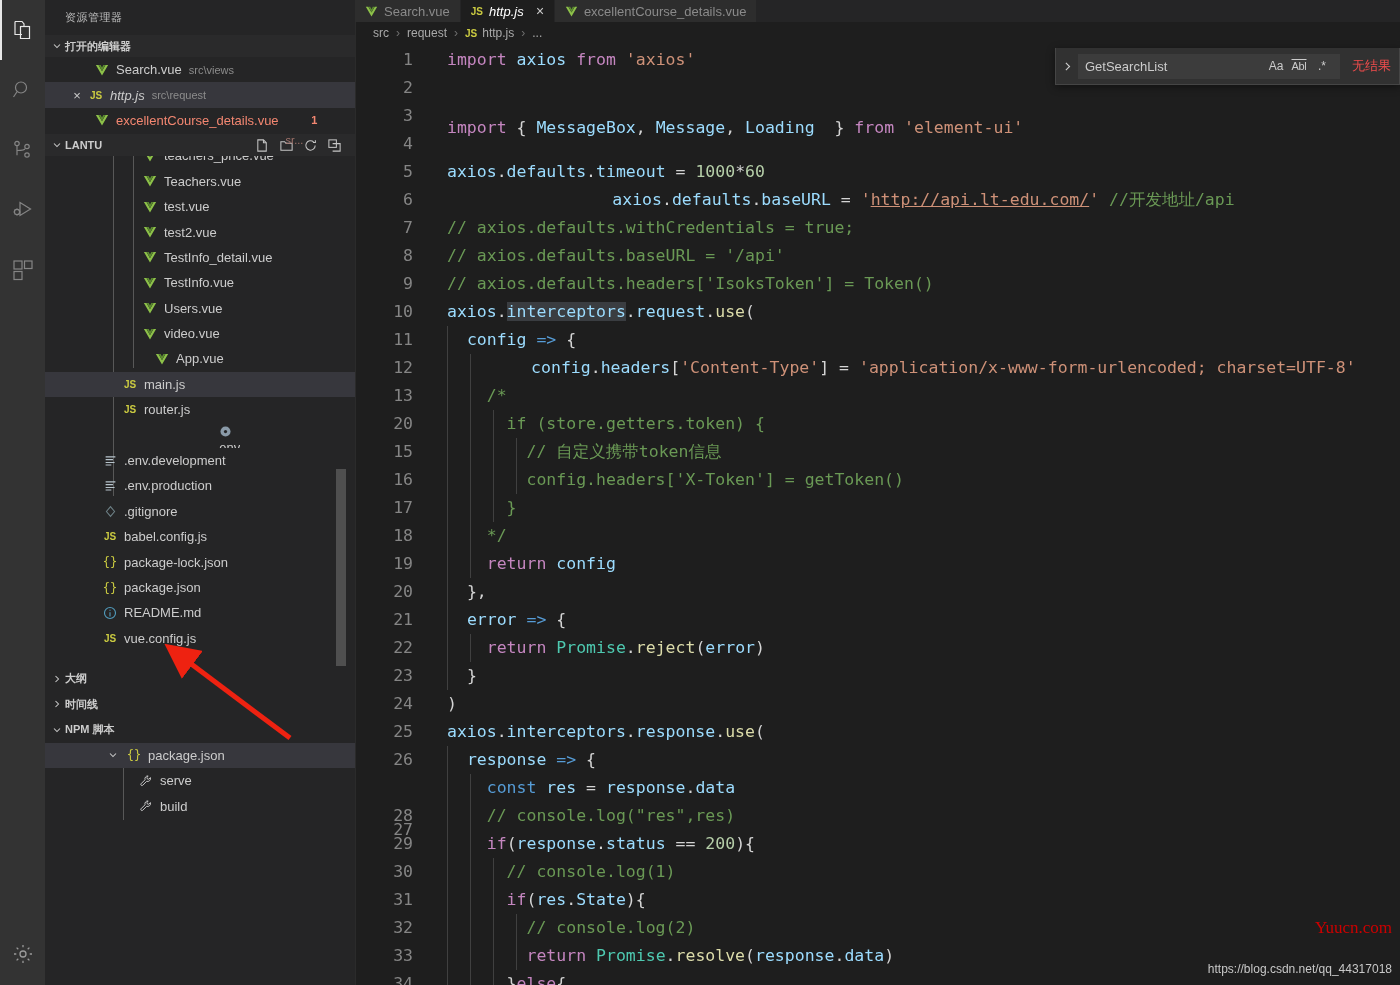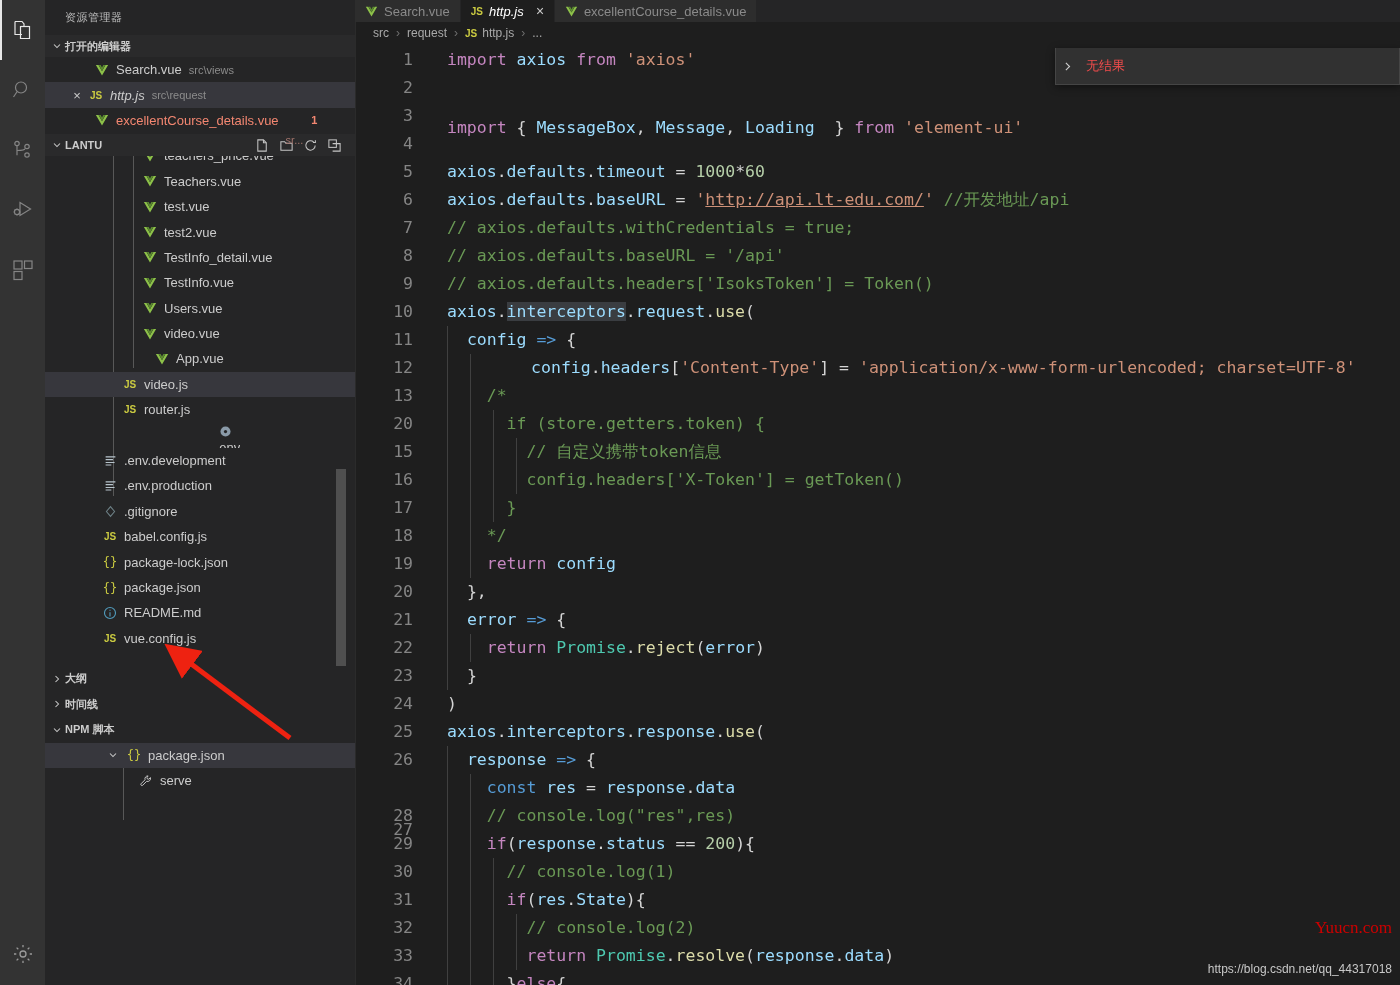--- a/index.html
+++ b/index.html
@@ -376,21 +376,21 @@
                   <path d="M1 2.3h3l4 7 4-7h3L8 14.2z" fill="#8dc149"></path>
                   <path d="M4.4 2.3h2L8 5.1l1.6-2.8h2L8 9z" fill="#5d8f2f"></path>
                 </svg>
               </span>
               <span class="nm">App.vue</span>
             </div>
             <div class="row sel" style="padding-left: 76px;">
               <span class="ic">
                 <span style="color:#cbcb41;font-weight:bold;font-size:10px;">JS</span>
               </span>
-              <span class="nm">video.js</span>
+              <span class="nm">main.js</span>
             </div>
             <div class="row" style="padding-left: 76px;">
               <span class="ic">
                 <span style="color:#cbcb41;font-weight:bold;font-size:10px;">JS</span>
               </span>
               <span class="nm">router.js</span>
             </div>
             <div class="row" style="padding-left: 56px; flex-direction: column;">
               <span class="ic">
                 <svg width="13" height="13" viewBox="0 0 16 16" fill="#8a9aa8">
@@ -503,20 +503,28 @@
 
       <div style="position:relative;">
         <div class="indent-guide" style="left:78px;top:0;height:52px;"></div>
         <div class="row" style="padding-left:92px;">
           <span class="ic">
             <svg width="14" height="14" viewBox="0 0 16 16" fill="none" stroke="#cccccc" stroke-width="1.1">
               <path d="M10.4 2.2a3.4 3.4 0 0 0-3.5 4.4L2.3 11.2a1.3 1.3 0 0 0 1.8 1.8l4.6-4.6a3.4 3.4 0 0 0 4.3-4.3l-1.9 1.9-1.6-.4-.4-1.6z"></path>
             </svg>
           </span>
           <span class="nm">serve</span>
+        </div>
+        <div class="row" style="padding-left:92px;">
+          <span class="ic">
+            <svg width="14" height="14" viewBox="0 0 16 16" fill="none" stroke="#cccccc" stroke-width="1.1">
+              <path d="M10.4 2.2a3.4 3.4 0 0 0-3.5 4.4L2.3 11.2a1.3 1.3 0 0 0 1.8 1.8l4.6-4.6a3.4 3.4 0 0 0 4.3-4.3l-1.9 1.9-1.6-.4-.4-1.6z"></path>
+            </svg>
+          </span>
+          <span class="nm">build</span>
         </div>
       </div>
     </div>
   </div>
 
   <div class="editor">
     <div class="editor-vsplit"></div>
 
     <div class="tabbar">
       <div class="tab">
@@ -573,21 +581,21 @@
           </div>
           <div class="ln" style="top: 86px;">4</div>
           <div class="codeline" style="top: 86px;">
             <pre class="code"> </pre>
           </div>
           <div class="ln" style="top: 114px;">5</div>
           <div class="codeline" style="top: 114px;">
             <pre class="code"><span class="v">axios</span><span class="p">.</span><span class="v">defaults</span><span class="p">.</span><span class="v">timeout</span> <span class="p">=</span> <span class="n">1000</span><span class="p">*</span><span class="n">60</span></pre>
           </div>
           <div class="ln" style="top: 142px;">6</div>
-          <div class="codeline" style="top: 142px;">
+          <div class="codeline" style="top: 142px; text-align: center;">
             <pre class="code"><span class="v">axios</span><span class="p">.</span><span class="v">defaults</span><span class="p">.</span><span class="v">baseURL</span> <span class="p">=</span> <span class="s">'</span><span class="link">http://api.lt-edu.com/</span><span class="s">'</span> <span class="c">//开发地址/api</span></pre>
           </div>
           <div class="ln" style="top: 170px;">7</div>
           <div class="codeline" style="top: 170px;">
             <pre class="code"><span class="c">// axios.defaults.withCredentials = true;</span></pre>
           </div>
           <div class="ln" style="top: 198px;">8</div>
           <div class="codeline" style="top: 198px;">
             <pre class="code"><span class="c">// axios.defaults.baseURL = '/api'</span></pre>
           </div>
@@ -748,20 +756,26 @@
             <pre class="code">      <span class="p">}</span><span class="k">else</span><span class="p">{</span></pre>
           </div>
         </div>
     </div>
 
     <div class="findwidget">
       <div class="find-toggle">
         <svg width="13" height="13" viewBox="0 0 16 16" fill="none" stroke="currentColor" stroke-width="1.4">
             <path d="M6 3.5 10.5 8 6 12.5"></path>
           </svg>
+      </div>
+      <div class="find-input">
+        <span class="val">GetSearchList</span>
+        <span class="fopt">Aa</span>
+        <span class="fopt abl">Abl</span>
+        <span class="fopt">.*</span>
       </div>
       <div class="noresult">无结果</div>
     </div>
   </div>
 
   <svg class="annot" width="1400" height="985">
     <defs>
       <marker id="ah" markerWidth="7" markerHeight="7" refX="5.6" refY="3.5" orient="auto">
         <polygon points="0 0, 7 3.5, 0 7" fill="#ee2211"></polygon>
       </marker>

